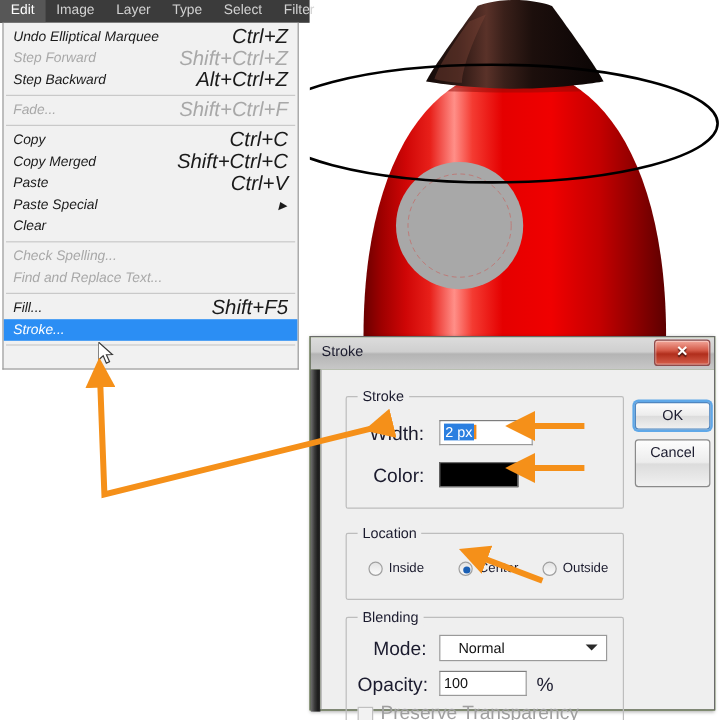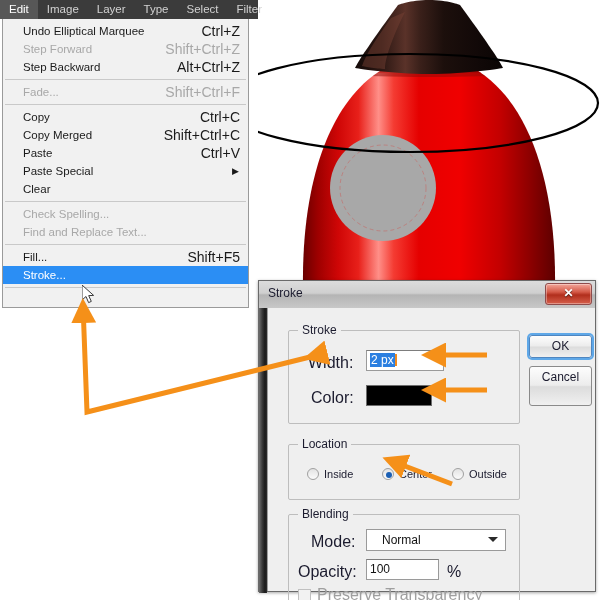--- a/index.html
+++ b/index.html
@@ -26,26 +26,26 @@
   .menubar-item.active{background:#575757;color:#ffffff;}
 
   
   .menu-panel{
     position:absolute;left:2px;top:19px;width:247px;height:289px;
     background:#f1f1f1;border:1px solid #9a9a9a;border-top:none;
     box-sizing:border-box;overflow:hidden;
   }
   .menu-row{
     position:relative;height:18px;line-height:18px;display:flex;align-items:flex-start;
-    padding:0 6px 0 20px;font-size:11.5px;color:#1a1a1a;white-space:nowrap;
+    padding:0 6px 0 8px;font-size:11.5px;color:#1a1a1a;white-space:nowrap;font-style:italic;
   }
   .menu-row.disabled{color:#a8a8a8;}
   .menu-row.selected{background:#2b8ef4;color:#ffffff;}
   .menu-row .m-label{flex:0 0 auto;}
-  .menu-row .m-accel{position:absolute;right:8px;font-size:14px;}
+  .menu-row .m-accel{position:absolute;right:8px;font-size:17px;}
   .menu-row .m-sub{position:absolute;right:9px;font-size:9px;line-height:18px;}
   .menu-sep{height:1px;background:#c9c9c9;margin:3px 2px;}
 
   
   .cursor{position:absolute;left:82px;top:285px;width:14px;height:20px;pointer-events:none;}
 
   
   .annot{position:absolute;left:0;top:0;width:600px;height:600px;pointer-events:none;}
 
   

